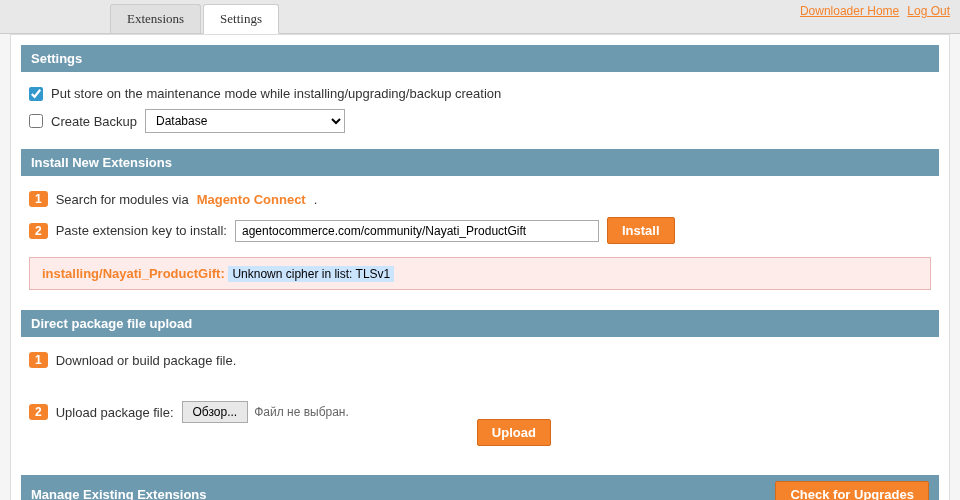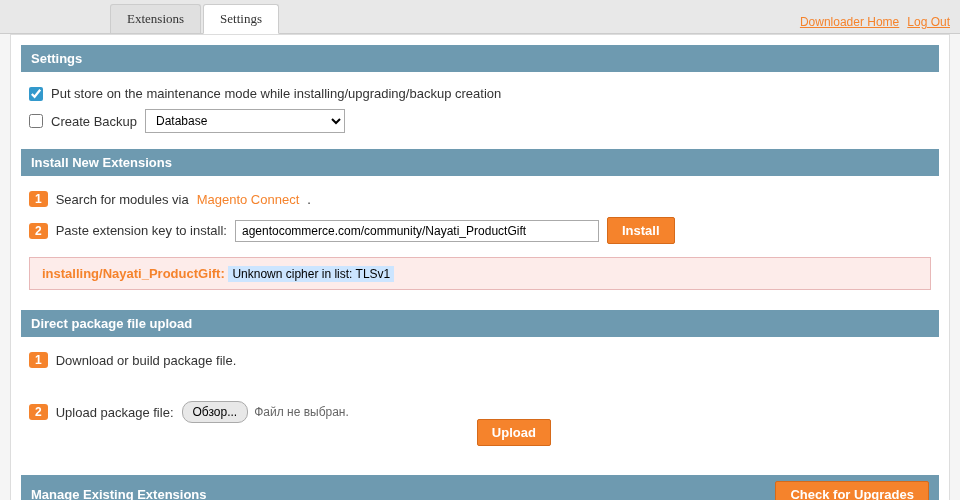--- a/index.html
+++ b/index.html
@@ -34,21 +34,21 @@
       font-family: Liberation Serif, serif;
     }
     .tab.active {
       background: #fff;
       border-bottom: 1px solid #fff;
       margin-bottom: -1px;
     }
     .top-links {
       margin-left: auto;
       display: flex;
-      align-items: flex-end;
+      align-items: flex-start;
       gap: 8px;
       padding-right: 10px;
       padding-bottom: 4px;
     }
     .top-link {
       color: #f5832c;
       font-size: 12px;
       text-decoration: underline;
       cursor: pointer;
     }
@@ -104,20 +104,21 @@
       border-radius: 3px;
       padding: 1px 6px;
       font-size: 12px;
       min-width: 18px;
       text-align: center;
     }
     .magento-link {
       color: #f5832c;
       text-decoration: none;
       cursor: pointer;
+      font-weight: bold;
     }
     .install-input {
       border: 1px solid #aaa;
       padding: 3px 6px;
       font-size: 12px;
       width: 364px;
     }
     .btn-orange {
       background: #f5832c;
       color: #fff;
@@ -162,21 +163,21 @@
       display: flex;
       align-items: center;
       gap: 6px;
     }
     .file-browse-btn {
       background: #e8e8e8;
       border: 1px solid #aaa;
       padding: 3px 10px;
       font-size: 12px;
       cursor: pointer;
-      border-radius: 10px;
+      border-radius: 0;
     }
     .file-no-file {
       color: #666;
       font-size: 12px;
     }
   </style>
 </head>
 <body>
 
 <div class="page-wrapper">

